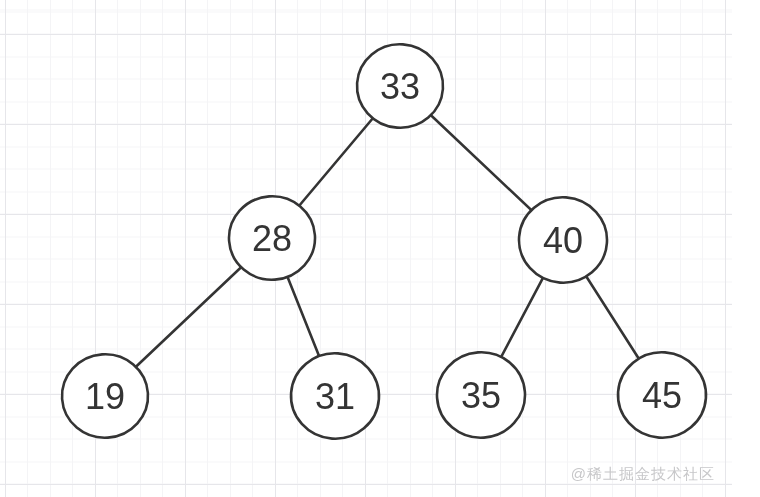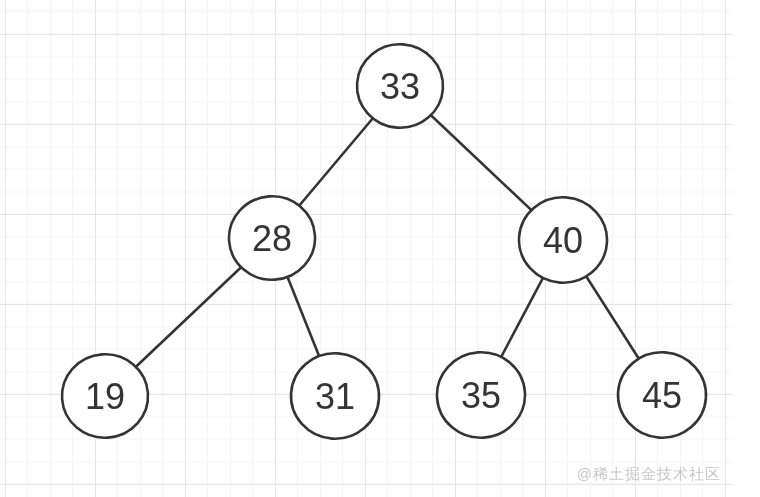--- a/index.html
+++ b/index.html
@@ -27,21 +27,21 @@
     left: 0;
     top: 0;
     display: block;
   }
   #tree-svg text {
     font-family: "Liberation Sans", "DejaVu Sans", sans-serif;
     font-size: 36px;
   }
   .watermark {
     position: absolute;
-    right: 11px;
+    right: 17px;
     bottom: 13px;
     font-size: 15px;
     letter-spacing: 1px;
     user-select: none;
     pointer-events: none;
     margin-top: 47px;
   }
 </style>
 </head>
 <body>

